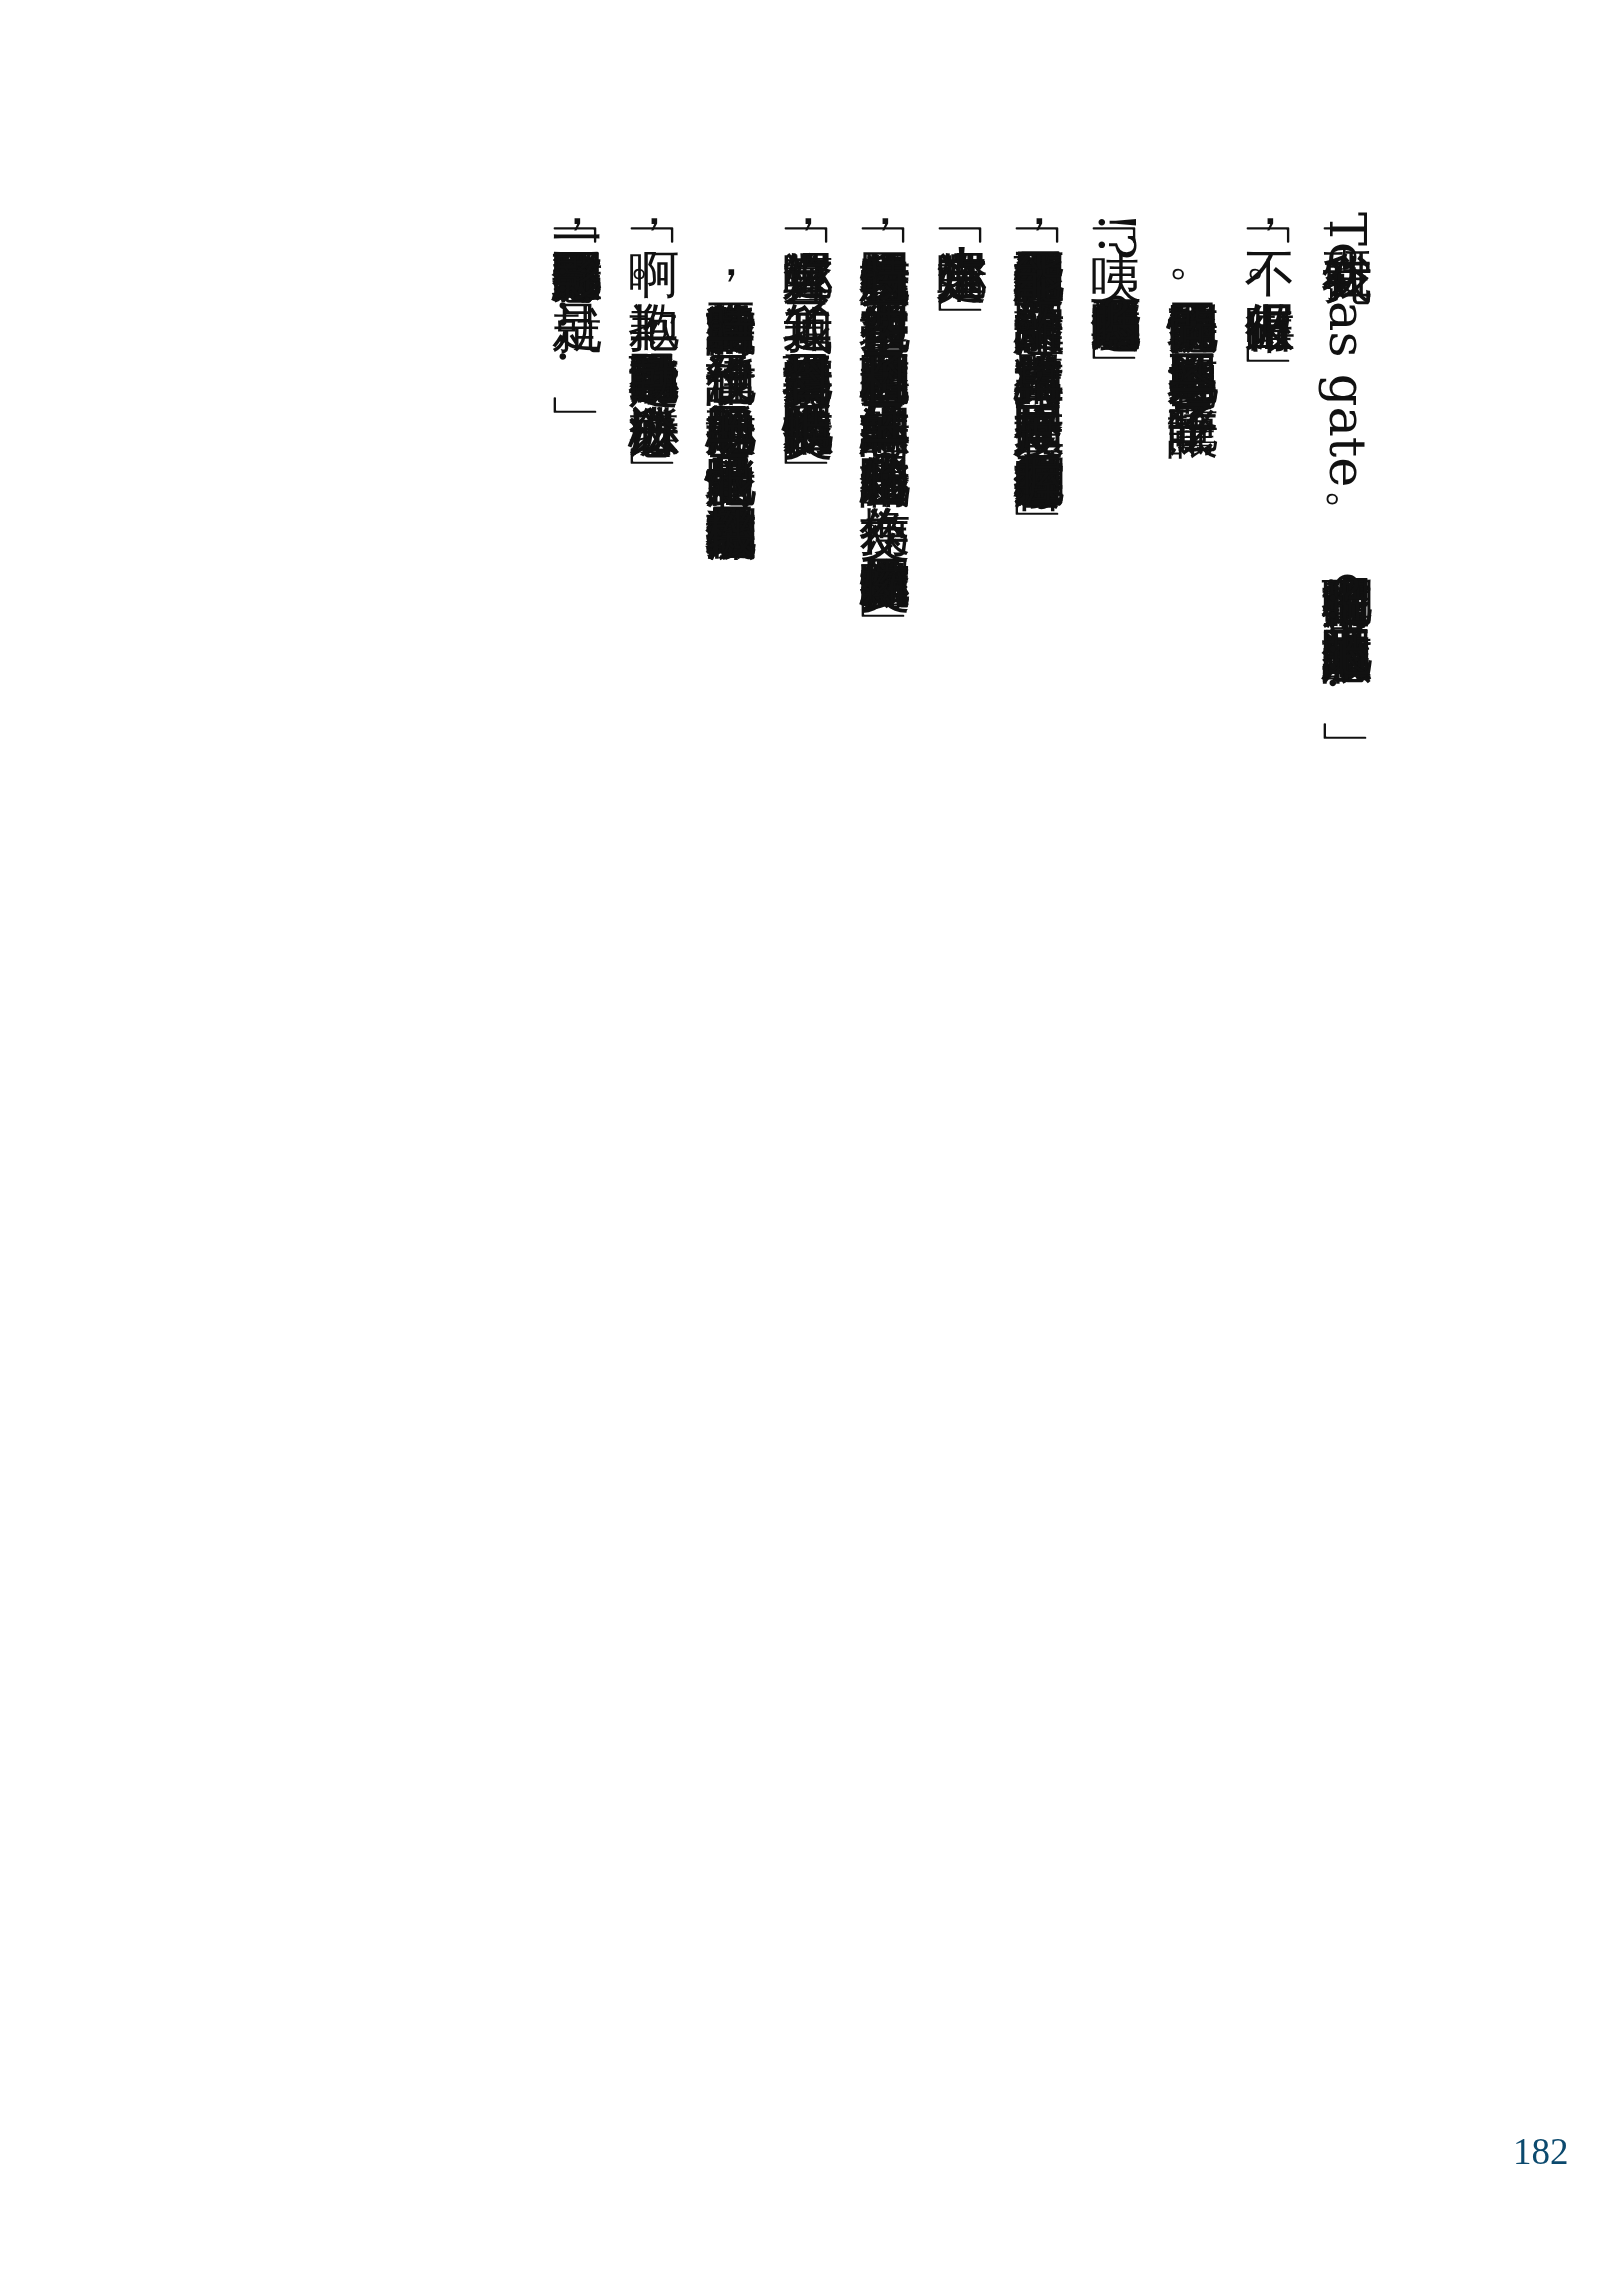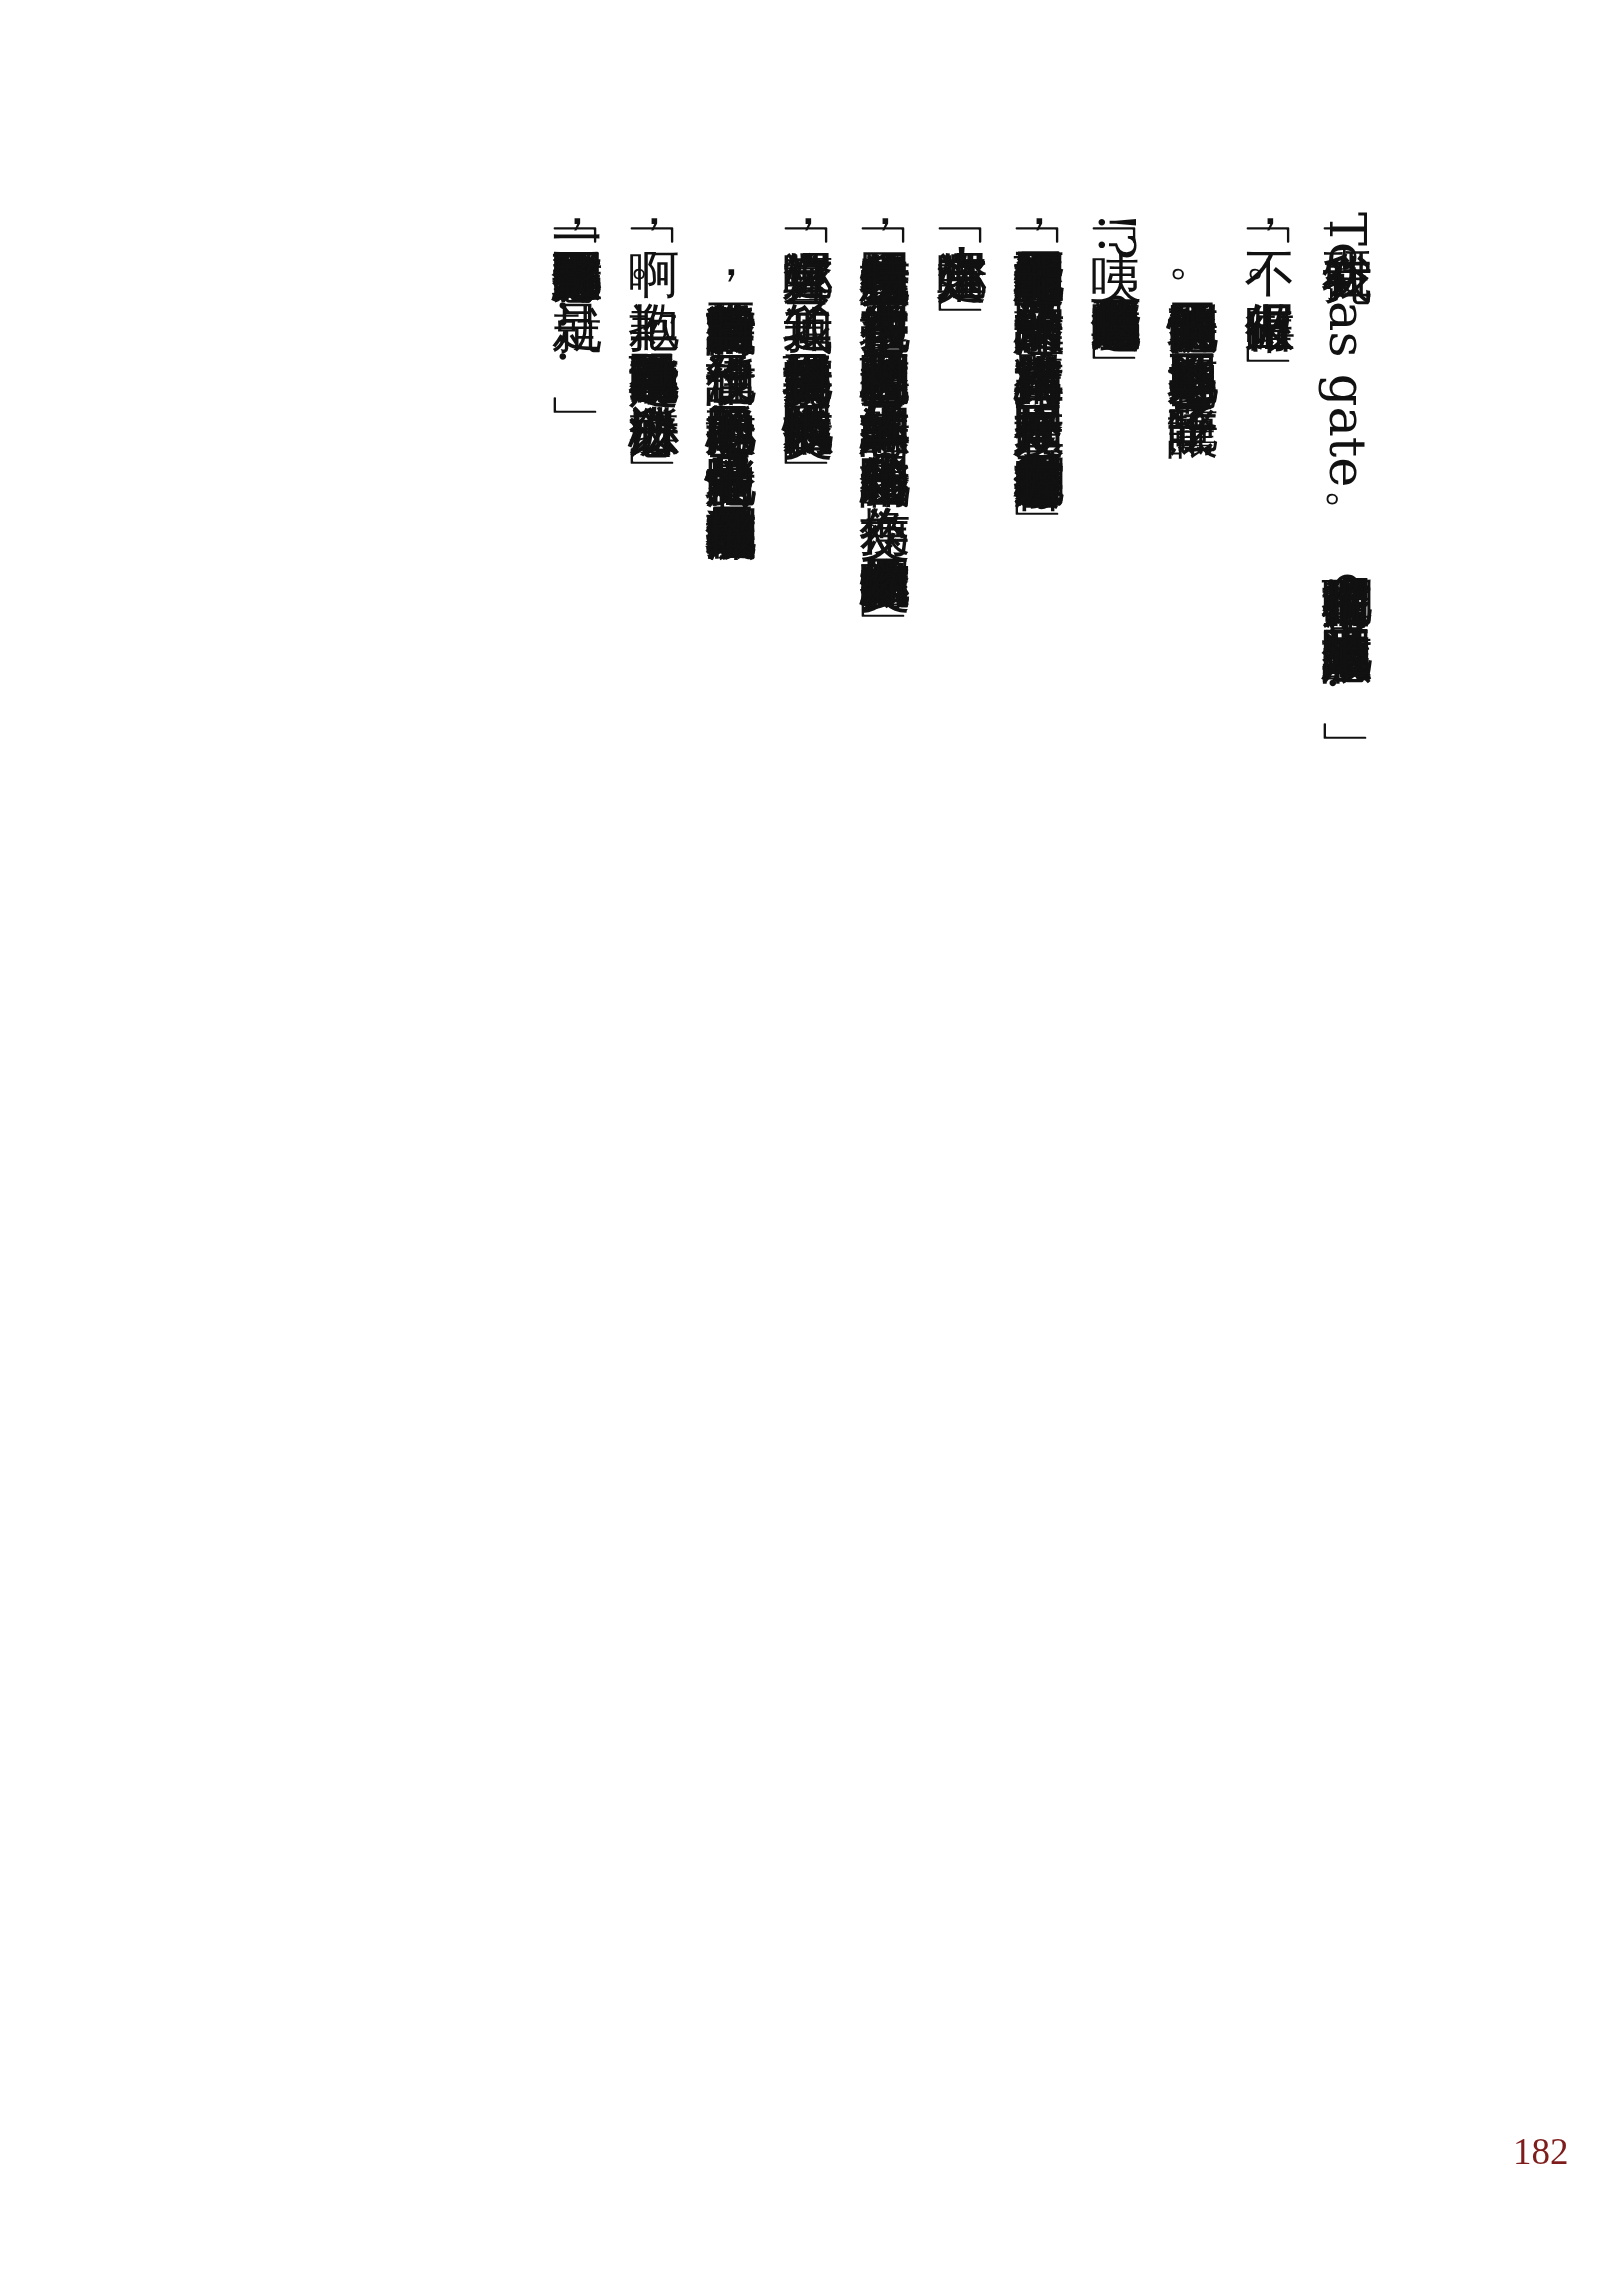--- a/index.html
+++ b/index.html
@@ -43,21 +43,21 @@
     }
     .line.indent {
       text-indent: 1em;
     }
     .page-number {
       position: absolute;
       left: 1513px;
       top: 2130px;
       font-size: 37px;
       font-family: "Liberation Serif", "DejaVu Serif", serif;
-      color: #7f1d1d;
+      color: #0c4a6e;
     }
   </style>
 </head>
 <body>
 
 <div class="page">
   <div class="text-block">
     <p class="line">「我在研究Texas gate。現在是叫攔畜溝柵吧？想說人工應該是做不出來的吧……」</p>
     <p class="line">「不，做得出來喔。」</p>
     <p class="line indent">悅子爽快地回答靜子的疑問。因為她毫不遲疑地回答，讓靜子吃了一驚。</p>

